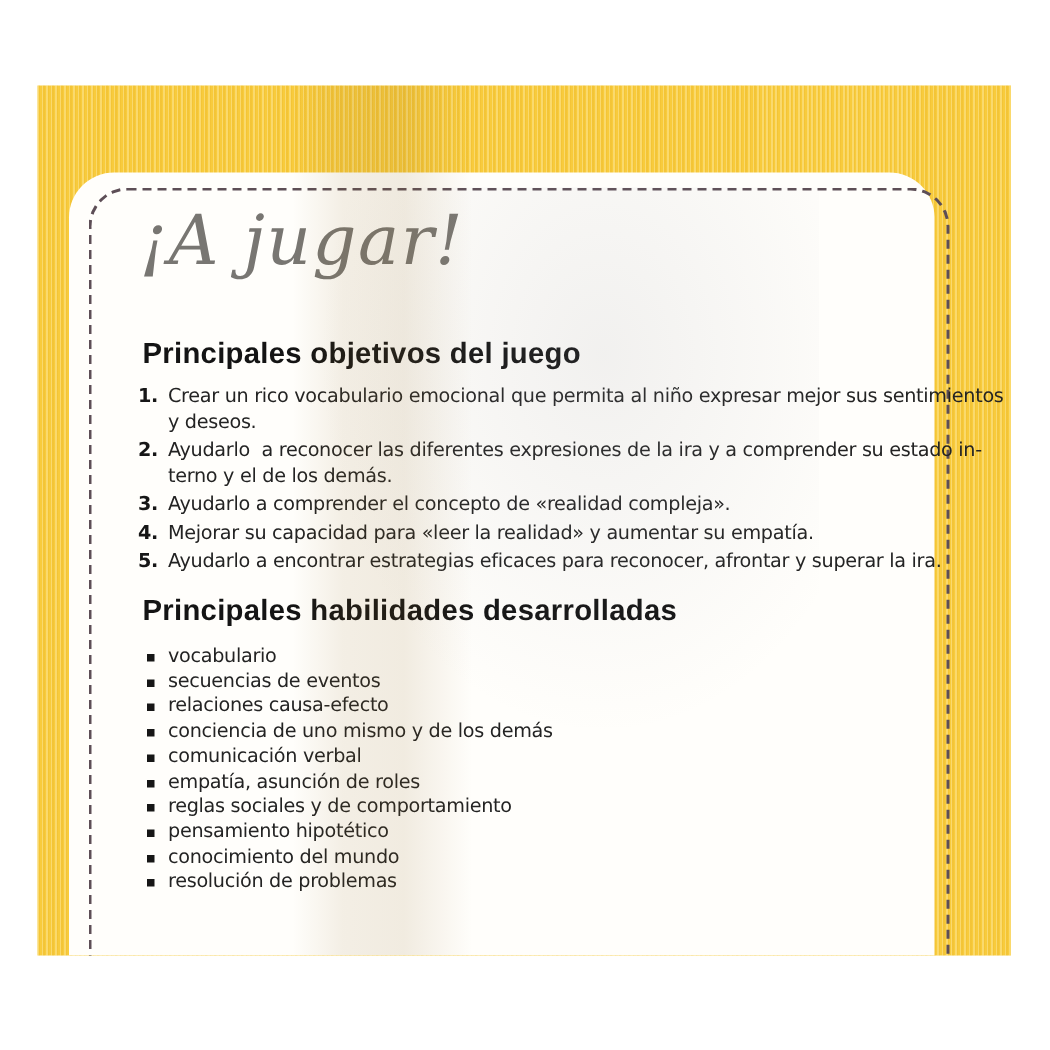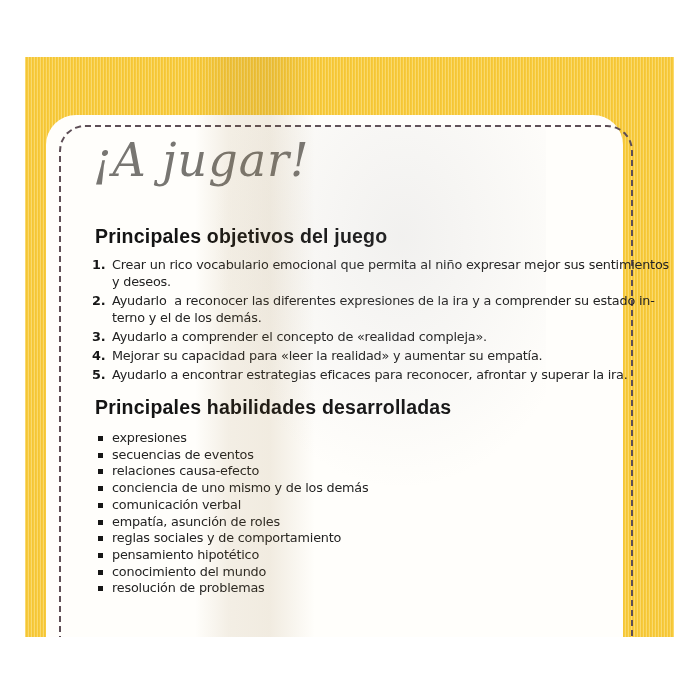--- a/index.html
+++ b/index.html
@@ -188,21 +188,21 @@
               <div class="line">Ayudarlo a encontrar estrategias eficaces para reconocer, afrontar y superar la ira.</div>
             </div>
           </div>
         </div>
 
       <h2 class="heading h-habilidades">Principales habilidades desarrolladas</h2>
 
       <div class="bullet-list" id="skills-list">
           <div class="bullet-item">
             <span class="sq"></span>
-            <span class="line">expresiones</span>
+            <span class="line">vocabulario</span>
           </div>
           <div class="bullet-item">
             <span class="sq"></span>
             <span class="line">secuencias de eventos</span>
           </div>
           <div class="bullet-item">
             <span class="sq"></span>
             <span class="line">relaciones causa-efecto</span>
           </div>
           <div class="bullet-item">

